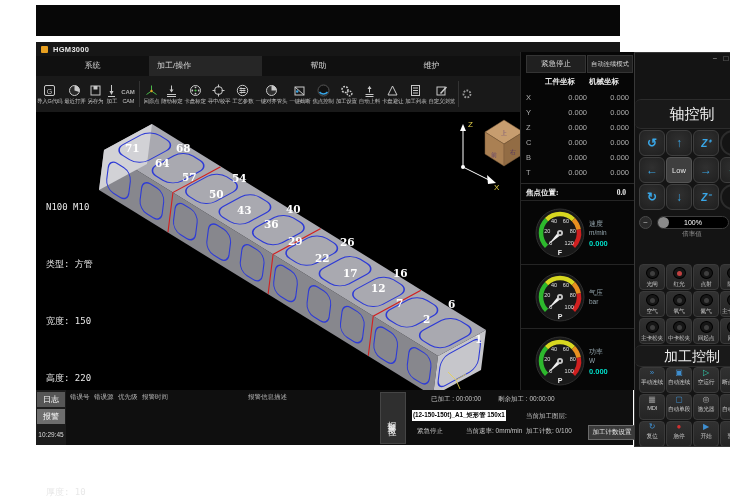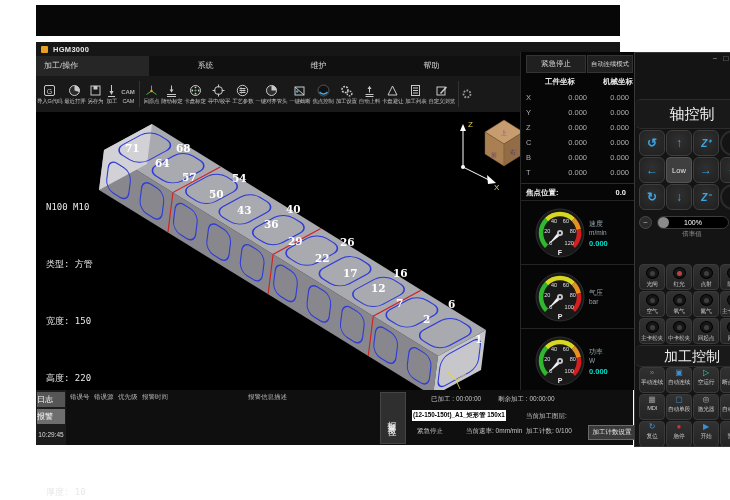--- a/index.html
+++ b/index.html
@@ -28,32 +28,32 @@
   .bnum{font-family:"DejaVu Serif",serif;font-weight:bold;font-size:10.5px;fill:#fff;}
   
   .coordcol{left:492px;top:52px;width:113px;height:338px;background:#060606;border-left:1px solid #262626;}
   .cbtn{position:absolute;background:#202020;border:1px solid #343434;color:#d8d8d8;text-align:center;}
   .chead{position:absolute;top:25px;font-size:7.5px;font-weight:bold;color:#e8e8e8;}
   .crow{position:absolute;left:0;width:113px;height:15px;font-size:7.5px;color:#b0b0b0;}
   .caxis{position:absolute;left:5px;}
   .cw{position:absolute;right:47px;}
   .cm{position:absolute;right:5px;}
   .focusrow{position:absolute;left:0;top:131px;width:113px;height:16px;border-top:1px solid #2a2a2a;
-            font-size:7.5px;font-weight:bold;color:#f0f0f0;}
+            font-size:7.5px;font-weight:bold;color:#f0f0f0;font-family:Liberation Serif, serif;}
   .gaugebox{position:absolute;left:0;width:113px;height:64px;border-top:1px solid #242424;display:flex;align-items:center;}
   .gtick{font-size:5.5px;fill:#e0e0e0;}
   .gletter{font-size:7px;font-weight:bold;fill:#eee;}
   .ginfo{margin-left:2px;line-height:9px;}
   .gname{font-size:7px;color:#93a4ac;}
   .gunit{font-size:6.5px;color:#93a4ac;}
   .gval{font-size:7.5px;font-weight:bold;color:#00ddc8;margin-top:2px;}
   
   .bottomstrip{left:8px;top:390px;width:597px;height:55px;background:#0f0f0f;}
   .logtabs{position:absolute;left:0;top:0;width:30px;height:55px;background:#1c1c1c;}
-  .logtab{position:absolute;left:1px;width:28px;height:15px;line-height:15px;text-align:left;font-size:8px;color:#fff;background:#565656;}
+  .logtab{position:absolute;left:1px;width:28px;height:15px;line-height:15px;text-align:center;font-size:8px;color:#fff;background:#565656;}
   .logtab.active{background:#6e6e6e;}
   .logtime{position:absolute;left:0;top:41px;width:30px;text-align:center;font-size:6.5px;color:#ddd;}
   .loghead{position:absolute;top:3px;font-size:6.5px;color:#b8b8b8;}
   .vreset{position:absolute;left:344px;top:2px;width:24px;height:50px;background:#2f2f2f;border:1px solid #454545;
           color:#eee;font-size:9px;writing-mode:vertical-lr;text-align:center;letter-spacing:2px;line-height:22px;}
   .stx{position:absolute;font-size:6.5px;color:#c6c6c6;white-space:nowrap;}
   .filefield{position:absolute;left:376px;top:20px;width:92px;height:11px;background:#fff;border:none;
              font-size:6.3px;font-weight:bold;color:#000;padding:0 1px;font-family:"Liberation Sans",sans-serif;}
   .countbtn{position:absolute;left:552px;top:35px;width:46px;height:13px;background:#3a3a3a;border:1px solid #6a6a6a;
             color:#e8e8e8;font-size:6.5px;line-height:12px;text-align:center;}
@@ -101,24 +101,24 @@
   </svg>
 
   <div class="ab topband"></div>
 
   <div class="ab titlebar">
     <span class="ticon"></span>
     <span class="titletext">HGM3000</span>
   </div>
 
   <div class="ab menubar">
+    <span class="menuitem">系统</span>
     <span class="menuitem active">加工/操作</span>
-    <span class="menuitem">系统</span>
+    <span class="menuitem">帮助</span>
     <span class="menuitem">维护</span>
-    <span class="menuitem">帮助</span>
   </div>
 
   <div class="ab toolbar">
     <div class="tbtn">
       <svg width="13" height="13">
           <rect x="1.5" y="1.5" width="10" height="10" rx="1.5" fill="none" stroke="#c9c9c9"></rect>
           <text x="6.5" y="9.5" text-anchor="middle" font-size="7" fill="#c9c9c9">G</text>
         </svg>
       <span class="tlabel">导入G代码</span>
     </div>
@@ -366,21 +366,21 @@
       <div>厚度: 10</div>
       
       
     </div>
   </div>
 
   <div class="ab coordcol">
     <div class="cbtn" style="left:5px;top:3px;width:58px;height:16px;font-size:7.5px;line-height:16px">紧急停止</div>
     <div class="cbtn" style="left:66px;top:3px;width:44px;height:16px;font-size:6.3px;line-height:16px">自动连续模式</div>
     <span class="chead" style="left:24px">工件坐标</span>
-    <span class="chead" style="left:82px">机械坐标</span>
+    <span class="chead" style="left:68px">机械坐标</span>
     <div class="crow" style="top:41px">
         <span class="caxis">X</span>
         <span class="cw">0.000</span>
         <span class="cm">0.000</span>
       </div>
     <div class="crow" style="top:56px">
         <span class="caxis">Y</span>
         <span class="cw">0.000</span>
         <span class="cm">0.000</span>
       </div>

